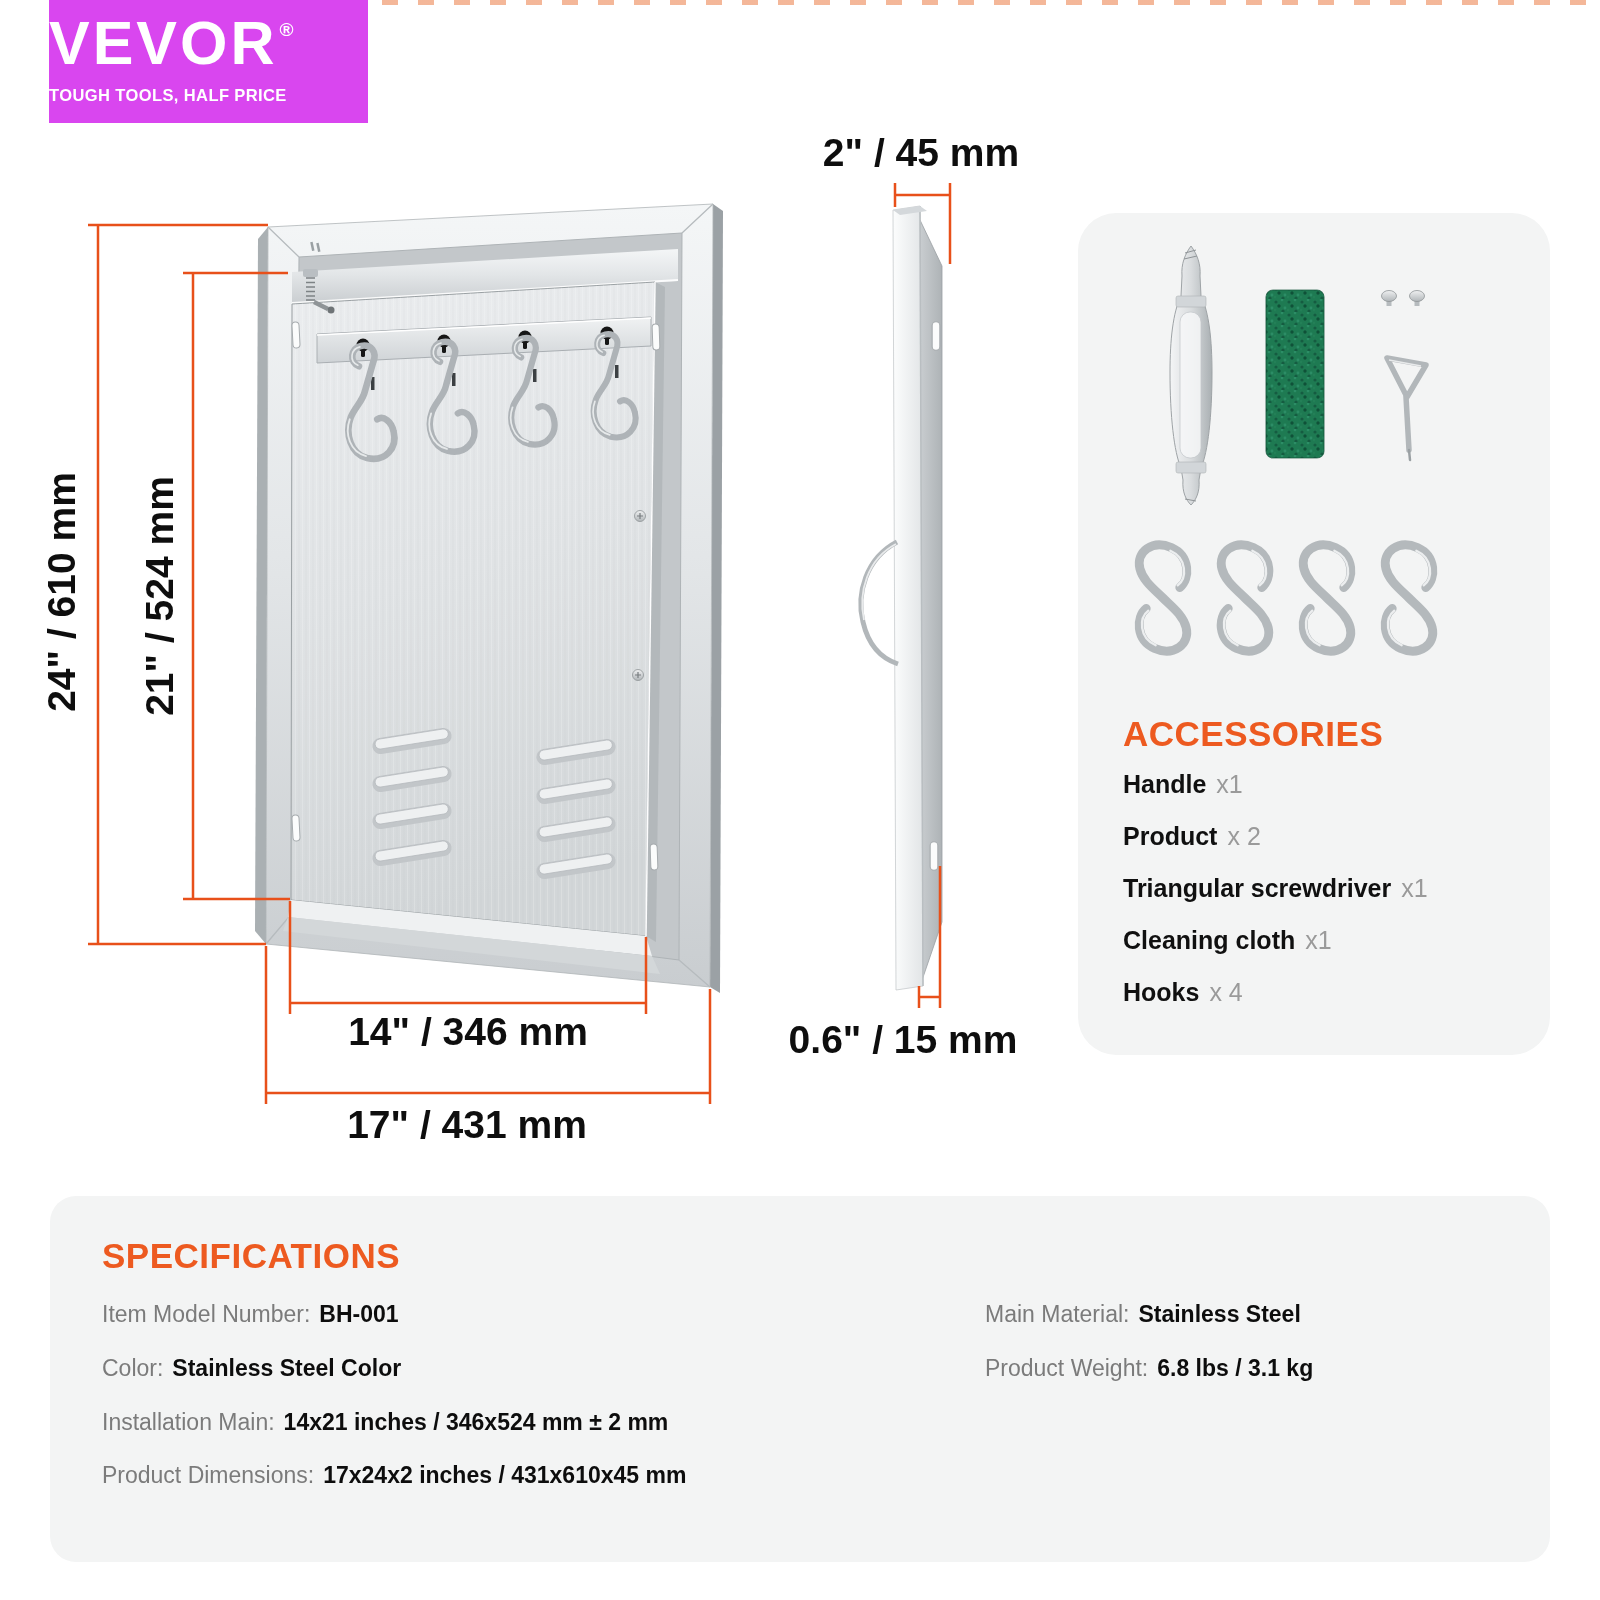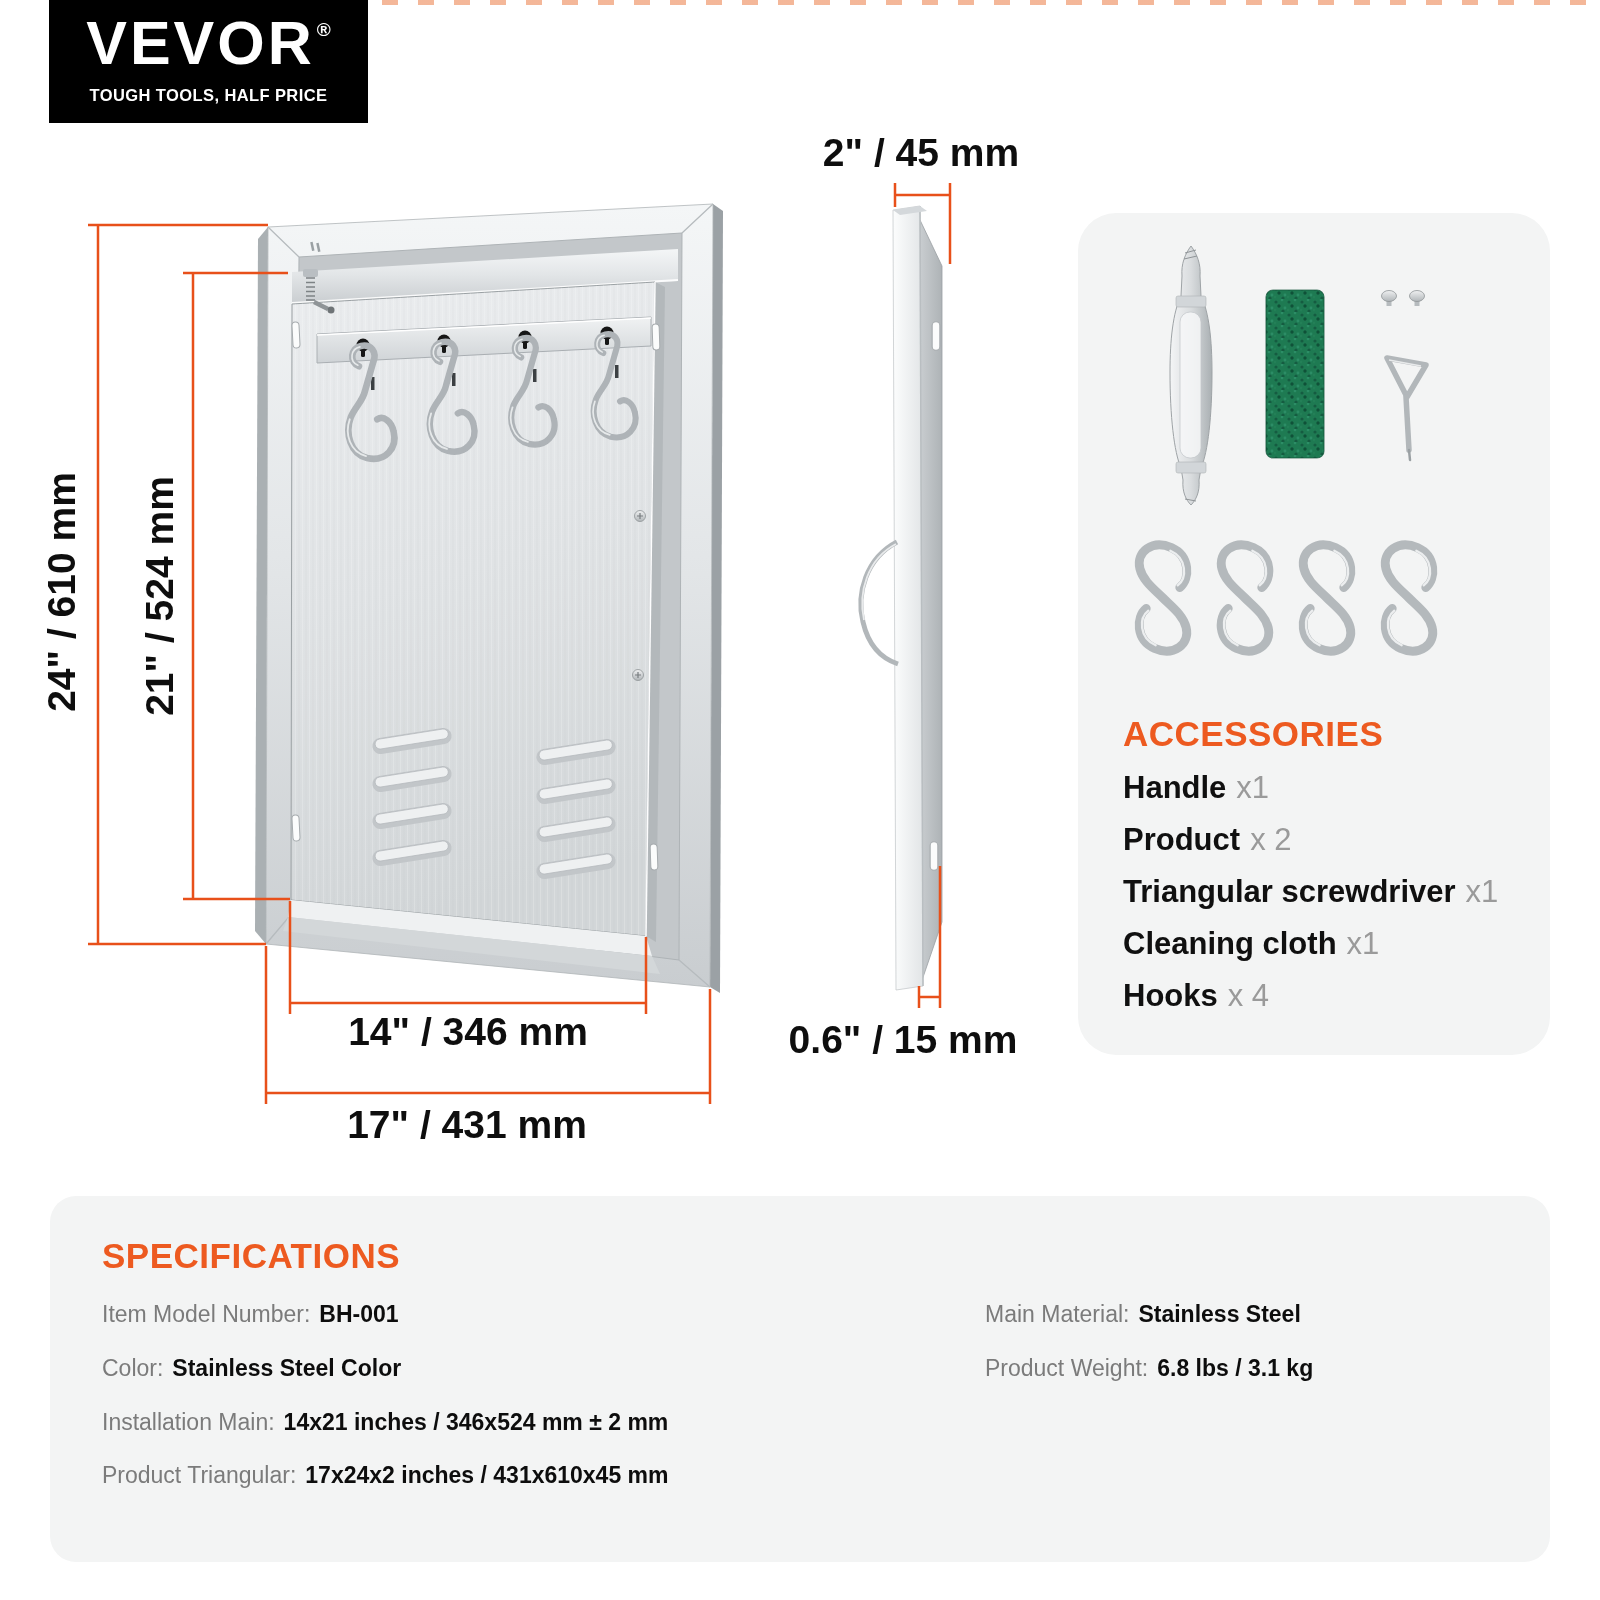--- a/index.html
+++ b/index.html
@@ -2,40 +2,40 @@
 <html><head>
 <meta charset="utf-8">
 <style>
   html,body{margin:0;padding:0}
   body{width:1600px;height:1600px;position:relative;background:#ffffff;
        font-family:"Liberation Sans",sans-serif;overflow:hidden}
 
   .topstrip{position:absolute;top:0;left:382px;right:0;height:5px;
     background:repeating-linear-gradient(90deg,rgba(233,112,52,.5) 0 16px,transparent 16px 36px)}
 
-  .logo{position:absolute;left:49px;top:0;width:319px;height:123px;background:#000000;
-        color:#fff;text-align:center}
+  .logo{position:absolute;left:49px;top:0;width:319px;height:123px;background:#d946ef;
+        color:#fff;}
   .logo-word{font-size:61px;font-weight:700;letter-spacing:3px;line-height:1;
         display:inline-block;margin-top:13px}
   .logo-reg{font-size:19px;vertical-align:28px;font-weight:700;margin-left:2px}
   .logo-tag{font-size:16.5px;font-weight:700;letter-spacing:.4px;margin-top:12px}
 
   .card{position:absolute;background:#f3f4f4}
   #acc-card{left:1078px;top:213px;width:472px;height:842px;border-radius:38px}
   #spec-card{left:50px;top:1196px;width:1500px;height:366px;border-radius:26px}
 
   #drawing{position:absolute;left:0;top:0;width:1600px;height:1600px;pointer-events:none}
 
   .dim{position:absolute;font-weight:700;font-size:39px;color:#0e0e0e;white-space:nowrap;
        transform:translate(-50%,-50%)}
   .dim.vert{transform:translate(-50%,-50%) rotate(-90deg)}
 
   .acc-title{position:absolute;left:1123px;top:714px;font-size:35px;font-weight:700;
        color:#ED5A20;letter-spacing:.5px}
-  .acc-item{position:absolute;left:1123px;font-size:31px;color:#111;white-space:nowrap}
+  .acc-item{position:absolute;left:1123px;font-size:25px;color:#111;white-space:nowrap}
   .acc-name{font-weight:700;color:#101010}
   .acc-qty{color:#9a9a9a;margin-left:10px}
   #acc-i0{top:770px}#acc-i1{top:822px}#acc-i2{top:874px}#acc-i3{top:926px}#acc-i4{top:978px}
 
   .spec-title{position:absolute;left:102px;top:1236px;font-size:35px;font-weight:700;
        color:#ED5A20;letter-spacing:.5px}
   .spec-row{position:absolute;font-size:23px;white-space:nowrap}
   .spec-lbl{color:#7b7b7b}
   .spec-val{color:#0d0d0d;font-weight:700;margin-left:9px}
   #spec-r0{left:102px;top:1301px}
@@ -284,20 +284,20 @@
 <div id="spec-r0" class="spec-row">
   <span class="spec-lbl">Item Model Number:</span><span class="spec-val">BH-001</span>
 </div>
 <div id="spec-r1" class="spec-row">
   <span class="spec-lbl">Color:</span><span class="spec-val">Stainless Steel Color</span>
 </div>
 <div id="spec-r2" class="spec-row">
   <span class="spec-lbl">Installation Main:</span><span class="spec-val">14x21 inches / 346x524 mm ± 2 mm</span>
 </div>
 <div id="spec-r3" class="spec-row">
-  <span class="spec-lbl">Product Triangular:</span><span class="spec-val">17x24x2 inches / 431x610x45 mm</span>
+  <span class="spec-lbl">Product Dimensions:</span><span class="spec-val">17x24x2 inches / 431x610x45 mm</span>
 </div>
 <div id="spec-r4" class="spec-row">
   <span class="spec-lbl">Main Material:</span><span class="spec-val">Stainless Steel</span>
 </div>
 <div id="spec-r5" class="spec-row">
   <span class="spec-lbl">Product Weight:</span><span class="spec-val">6.8 lbs / 3.1 kg</span>
 </div>
 
 </body></html>

